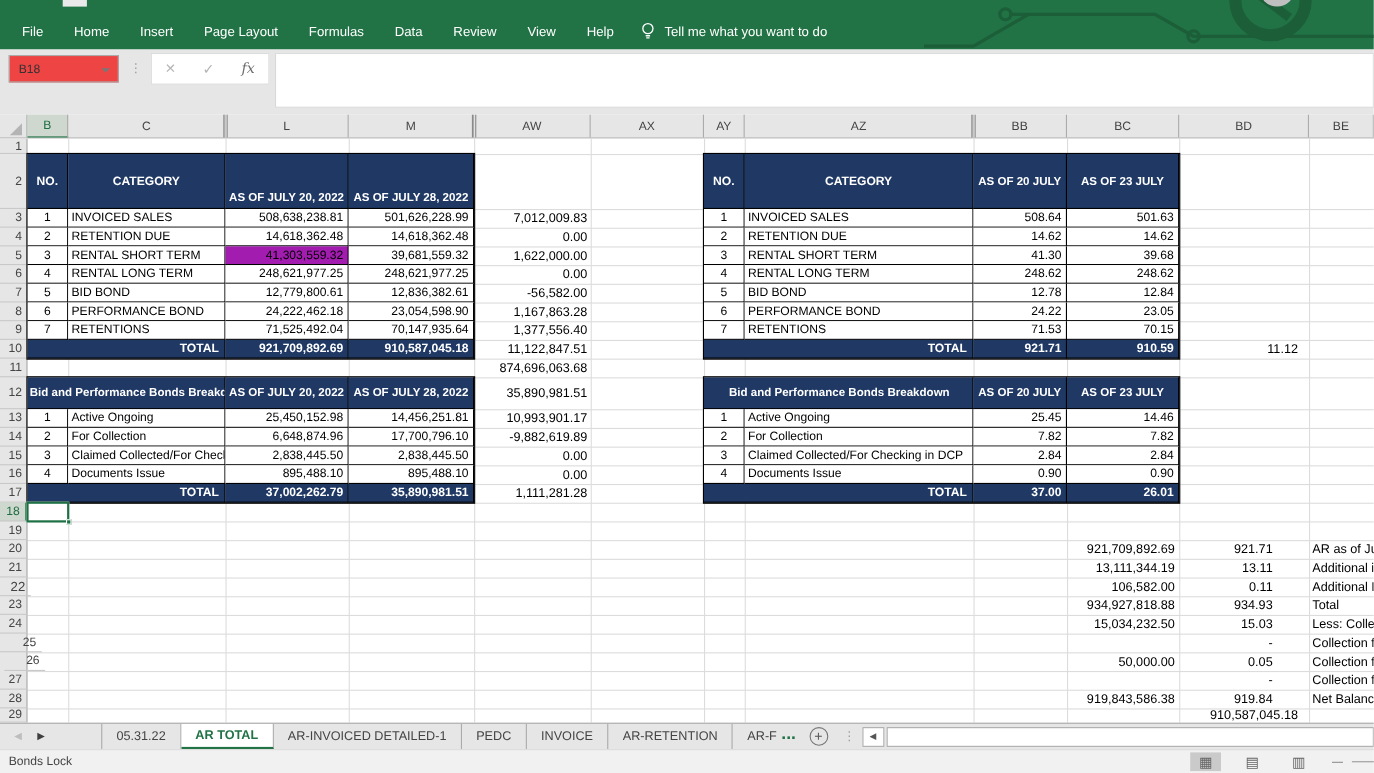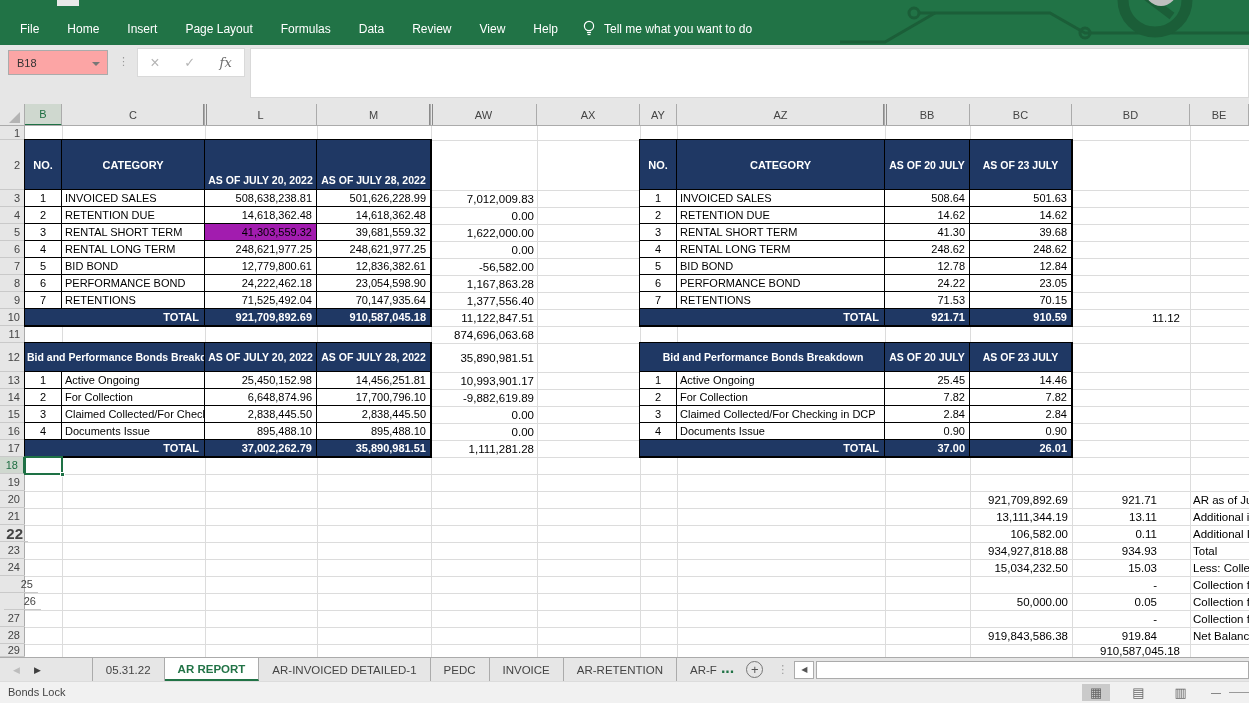--- a/index.html
+++ b/index.html
@@ -7,21 +7,21 @@
   body { font-family:"Liberation Sans","DejaVu Sans",sans-serif; }
   #app { position:relative; width:1249px; height:703px; overflow:hidden; background:#fff; }
   .a { position:absolute; }
   
   #ribbon { position:absolute; left:0; top:0; width:1249px; height:45px; background:#217346; overflow:hidden; }
   #ribbon-tabs { position:absolute; left:6px; bottom:0; height:33px; display:flex; align-items:center; }
   .rtab { color:#fff; font-size:12px; padding:0 14px; height:33px; display:flex; align-items:center; cursor:default; white-space:nowrap; }
   #tellme { display:flex; align-items:center; color:#fff; font-size:12px; margin-left:10px; white-space:nowrap; }
   
   #frow { position:absolute; left:0; top:45px; width:1249px; height:59px; background:#E6E6E6; }
-  #namebox { position:absolute; left:8px; top:5px; width:100px; height:25px; background:#fca5a5; border:1px solid #ABABAB; font-size:11px; color:#333; display:flex; align-items:center; padding-left:8px; }
+  #namebox { position:absolute; left:8px; top:5px; width:100px; height:25px; background:#ef4444; border:1px solid #ABABAB; font-size:11px; color:#333; display:flex; align-items:center; padding-left:8px; }
   #namebox .caret { position:absolute; right:7px; top:11px; width:0; height:0; border-left:4px solid transparent; border-right:4px solid transparent; border-top:4px solid #777; }
   #fxbox { position:absolute; left:137px; top:3px; width:108px; height:29px; background:#fff; border:1px solid #D9D9D9; display:flex; align-items:center; justify-content:space-around; color:#B5B5B5; }
   #formula-input { position:absolute; left:250px; top:3px; width:999px; height:50px; background:#fff; border:1px solid #D9D9D9; font-size:11px; padding:3px 6px; color:#000; }
   
   #colhead { position:absolute; left:0; top:104px; width:1249px; height:22px; background:#E6E6E6; border-bottom:1px solid #ABABAB; overflow:hidden; }
   
   #grid { position:absolute; left:0; top:126px; width:1249px; height:531px; background:#fff; overflow:hidden; }
   
   #tabbar { position:absolute; left:0; top:657px; width:1249px; height:24px; background:#E6E6E6; border-top:1px solid #ABABAB; display:flex; align-items:stretch; overflow:hidden; }
   .sheettab { display:flex; align-items:center; padding:0 13px; font-size:11.5px; color:#444; border-right:1px solid #ABABAB; white-space:nowrap; cursor:default; }
@@ -160,21 +160,21 @@
       <div class="a" style="left: 0px; top: 217px; width: 25px; height: 29px; display: flex; align-items: center; justify-content: flex-end; padding-right: 5px; font-size: 11px; color: rgb(68, 68, 68); background: transparent; border-bottom: 1px solid rgb(201, 201, 201); border-right: none;">12</div>
       <div class="a" style="left: 0px; top: 246px; width: 25px; height: 17px; display: flex; align-items: center; justify-content: flex-end; padding-right: 5px; font-size: 11px; color: rgb(68, 68, 68); background: transparent; border-bottom: 1px solid rgb(201, 201, 201); border-right: none;">13</div>
       <div class="a" style="left: 0px; top: 263px; width: 25px; height: 17px; display: flex; align-items: center; justify-content: flex-end; padding-right: 5px; font-size: 11px; color: rgb(68, 68, 68); background: transparent; border-bottom: 1px solid rgb(201, 201, 201); border-right: none;">14</div>
       <div class="a" style="left: 0px; top: 280px; width: 25px; height: 17px; display: flex; align-items: center; justify-content: flex-end; padding-right: 5px; font-size: 11px; color: rgb(68, 68, 68); background: transparent; border-bottom: 1px solid rgb(201, 201, 201); border-right: none;">15</div>
       <div class="a" style="left: 0px; top: 297px; width: 25px; height: 17px; display: flex; align-items: center; justify-content: flex-end; padding-right: 5px; font-size: 11px; color: rgb(68, 68, 68); background: transparent; border-bottom: 1px solid rgb(201, 201, 201); border-right: none;">16</div>
       <div class="a" style="left: 0px; top: 314px; width: 25px; height: 17px; display: flex; align-items: center; justify-content: flex-end; padding-right: 5px; font-size: 11px; color: rgb(68, 68, 68); background: transparent; border-bottom: 1px solid rgb(201, 201, 201); border-right: none;">17</div>
       <div class="a" style="left: 0px; top: 331px; width: 25px; height: 17px; display: flex; align-items: center; justify-content: flex-end; padding-right: 5px; font-size: 11px; color: rgb(30, 110, 66); background: rgb(207, 216, 207); border-bottom: 1px solid rgb(201, 201, 201); border-right: 2px solid rgb(30, 113, 69);">18</div>
       <div class="a" style="left: 0px; top: 348px; width: 25px; height: 17px; display: flex; align-items: center; justify-content: flex-end; padding-right: 5px; font-size: 11px; color: rgb(68, 68, 68); background: transparent; border-bottom: 1px solid rgb(201, 201, 201); border-right: none;">19</div>
       <div class="a" style="left: 0px; top: 365px; width: 25px; height: 17px; display: flex; align-items: center; justify-content: flex-end; padding-right: 5px; font-size: 11px; color: rgb(68, 68, 68); background: transparent; border-bottom: 1px solid rgb(201, 201, 201); border-right: none;">20</div>
       <div class="a" style="left: 0px; top: 382px; width: 25px; height: 17px; display: flex; align-items: center; justify-content: flex-end; padding-right: 5px; font-size: 11px; color: rgb(68, 68, 68); background: transparent; border-bottom: 1px solid rgb(201, 201, 201); border-right: none;">21</div>
-      <div class="a" style="left: 0px; top: 399px; width: 28px; height: 17px; display: flex; align-items: center; justify-content: flex-end; padding-right: 5px; font-size: 15px; color: rgb(68, 68, 68); background: transparent; border-bottom: 1px solid rgb(201, 201, 201); border-right: none; font-weight: bold;">22</div>
+      <div class="a" style="left: 0px; top: 399px; width: 28px; height: 17px; display: flex; align-items: center; justify-content: flex-end; padding-right: 5px; font-size: 12px; color: rgb(68, 68, 68); background: transparent; border-bottom: 1px solid rgb(201, 201, 201); border-right: none;">22</div>
       <div class="a" style="left: 0px; top: 416px; width: 25px; height: 17px; display: flex; align-items: center; justify-content: flex-end; padding-right: 5px; font-size: 11px; color: rgb(68, 68, 68); background: transparent; border-bottom: 1px solid rgb(201, 201, 201); border-right: none;">23</div>
       <div class="a" style="left: 0px; top: 433px; width: 25px; height: 17px; display: flex; align-items: center; justify-content: flex-end; padding-right: 5px; font-size: 11px; color: rgb(68, 68, 68); background: transparent; border-bottom: 1px solid rgb(201, 201, 201); border-right: none;">24</div>
       <div class="a" style="left: 0px; top: 450px; width: 38px; height: 17px; display: flex; align-items: center; justify-content: flex-end; padding-right: 5px; font-size: 11px; color: rgb(68, 68, 68); background: transparent; border-bottom: 1px solid rgb(201, 201, 201); border-right: none;">25</div>
       <div class="a" style="left: 4px; top: 467px; width: 37px; height: 17px; display: flex; align-items: center; justify-content: flex-end; padding-right: 5px; font-size: 11px; color: rgb(68, 68, 68); background: transparent; border-bottom: 1px solid rgb(201, 201, 201); border-right: none;">26</div>
       <div class="a" style="left: 0px; top: 484px; width: 25px; height: 17px; display: flex; align-items: center; justify-content: flex-end; padding-right: 5px; font-size: 11px; color: rgb(68, 68, 68); background: transparent; border-bottom: 1px solid rgb(201, 201, 201); border-right: none;">27</div>
       <div class="a" style="left: 0px; top: 501px; width: 25px; height: 17px; display: flex; align-items: center; justify-content: flex-end; padding-right: 5px; font-size: 11px; color: rgb(68, 68, 68); background: transparent; border-bottom: 1px solid rgb(201, 201, 201); border-right: none;">28</div>
       <div class="a" style="left: 0px; top: 518px; width: 25px; height: 13px; display: flex; align-items: center; justify-content: flex-end; padding-right: 5px; font-size: 11px; color: rgb(68, 68, 68); background: transparent; border-bottom: 1px solid rgb(201, 201, 201); border-right: none;">29</div>
       <div class="a" style="left: 431px; top: 64px; width: 106px; height: 17px; display: flex; align-items: center; justify-content: flex-end; font-size: 11.5px; white-space: nowrap; overflow: hidden; background: transparent; color: rgb(0, 0, 0); font-weight: 400; padding-right: 3px;">7,012,009.83</div>
       <div class="a" style="left: 431px; top: 81px; width: 106px; height: 17px; display: flex; align-items: center; justify-content: flex-end; font-size: 11.5px; white-space: nowrap; overflow: hidden; background: transparent; color: rgb(0, 0, 0); font-weight: 400; padding-right: 3px;">0.00</div>
       <div class="a" style="left: 431px; top: 98px; width: 106px; height: 17px; display: flex; align-items: center; justify-content: flex-end; font-size: 11.5px; white-space: nowrap; overflow: hidden; background: transparent; color: rgb(0, 0, 0); font-weight: 400; padding-right: 3px;">1,622,000.00</div>
@@ -340,21 +340,21 @@
     </div>
 
   <div id="tabbar">
     <div style="display:flex;align-items:center;padding:0 6px">
       <span style="color:#BDBDBD;font-size:9px;padding:0 7px">◀</span>
       <span style="color:#3f3f3f;font-size:9px;padding:0 7px">▶</span>
     </div>
     <div style="width:38px"></div>
     <div id="sheet-tabs" style="display:flex;align-items:stretch">
         <div class="sheettab first">05.31.22</div>
-        <div class="sheettab active">AR REPORT</div>
+        <div class="sheettab active">AR TOTAL</div>
         <div class="sheettab">AR-INVOICED DETAILED-1</div>
         <div class="sheettab">PEDC</div>
         <div class="sheettab">INVOICE</div>
         <div class="sheettab">AR-RETENTION</div>
         <div class="sheettab" style="border-right: none; padding-right: 4px;">AR-F</div>
       </div>
     <span style="display:flex;align-items:center;color:#217346;font-weight:700;padding:0 4px 4px 0">...</span>
     <span style="display:flex;align-items:center;justify-content:center;align-self:center;width:17px;height:17px;border:1px solid #767676;border-radius:50%;color:#555;font-size:13px;line-height:1;margin:0 8px">+</span>
     <span style="display:flex;align-items:center;color:#9a9a9a;font-size:11px;margin:0 6px">⋮</span>
     <span style="display:flex;align-items:center;justify-content:center;align-self:center;width:20px;height:18px;background:#fff;border:1px solid #ABABAB;color:#555;font-size:8px;margin-right:2px">◀</span>

